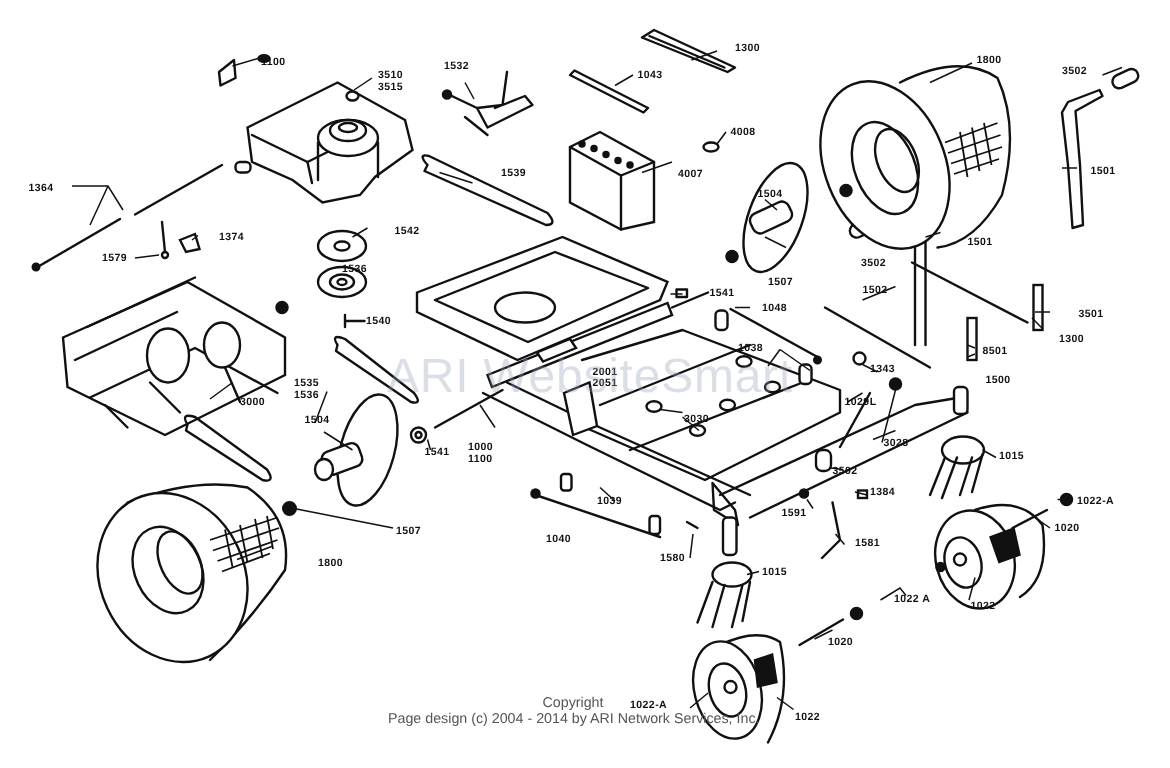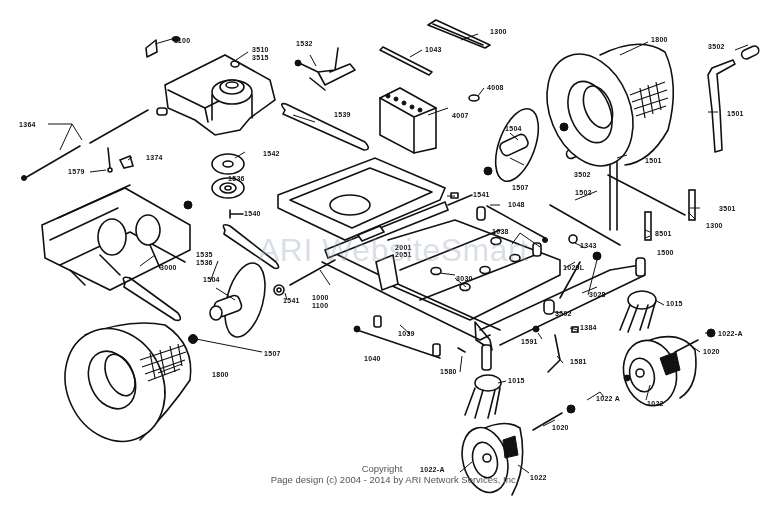--- a/index.html
+++ b/index.html
@@ -5,21 +5,21 @@
   html, body { margin:0; padding:0; background:#ffffff; }
   body { width:780px; height:512px; position:relative; overflow:hidden; font-family:"Liberation Sans", sans-serif; }
   #diagram { position:absolute; left:0; top:0; width:780px; height:512px; }
   #diagram .part { fill:none; stroke:#111; stroke-width:1.6; stroke-linejoin:round; stroke-linecap:round; }
   #diagram .part-fill { fill:#fff; stroke:#111; stroke-width:1.6; }
   #diagram .solid { fill:#111; stroke:#111; }
   #diagram .leader { stroke:#111; stroke-width:1; fill:none; }
   #diagram .hatch { stroke:#111; stroke-width:1.2; }
   #diagram .callout { font-family:"Liberation Sans", sans-serif; font-size:7px; font-weight:bold; fill:#111; letter-spacing:0.3px; }
   .watermark { position:absolute; left:258px; top:232px; font-family:"Liberation Sans", sans-serif; font-size:32px; color:rgba(150,160,185,0.35); letter-spacing:0.5px; white-space:nowrap; pointer-events:none;text-align:right; }
-  .footer { position:absolute; left:12px; width:765px; text-align:center; font-family:"Liberation Sans", sans-serif; font-size:9.5px; color:#555; line-height:11px; }
+  .footer { position:absolute; left:0; width:765px; text-align:center; font-family:"Liberation Sans", sans-serif; font-size:9.5px; color:#555; line-height:11px; }
   .footer.l1 { top:463px; left:0; width:764px; }
   .footer.l2 { top:474px; }
 </style>
 </head>
 <body>
 
 <svg id="diagram" viewBox="0 0 780 512" xmlns="http://www.w3.org/2000/svg">
 
   <g>
     <path class="part-fill" d="M165,85 L225,55 L270,80 L275,100 L250,118 L240,130 L215,135 L195,120 L168,108 Z"></path>

